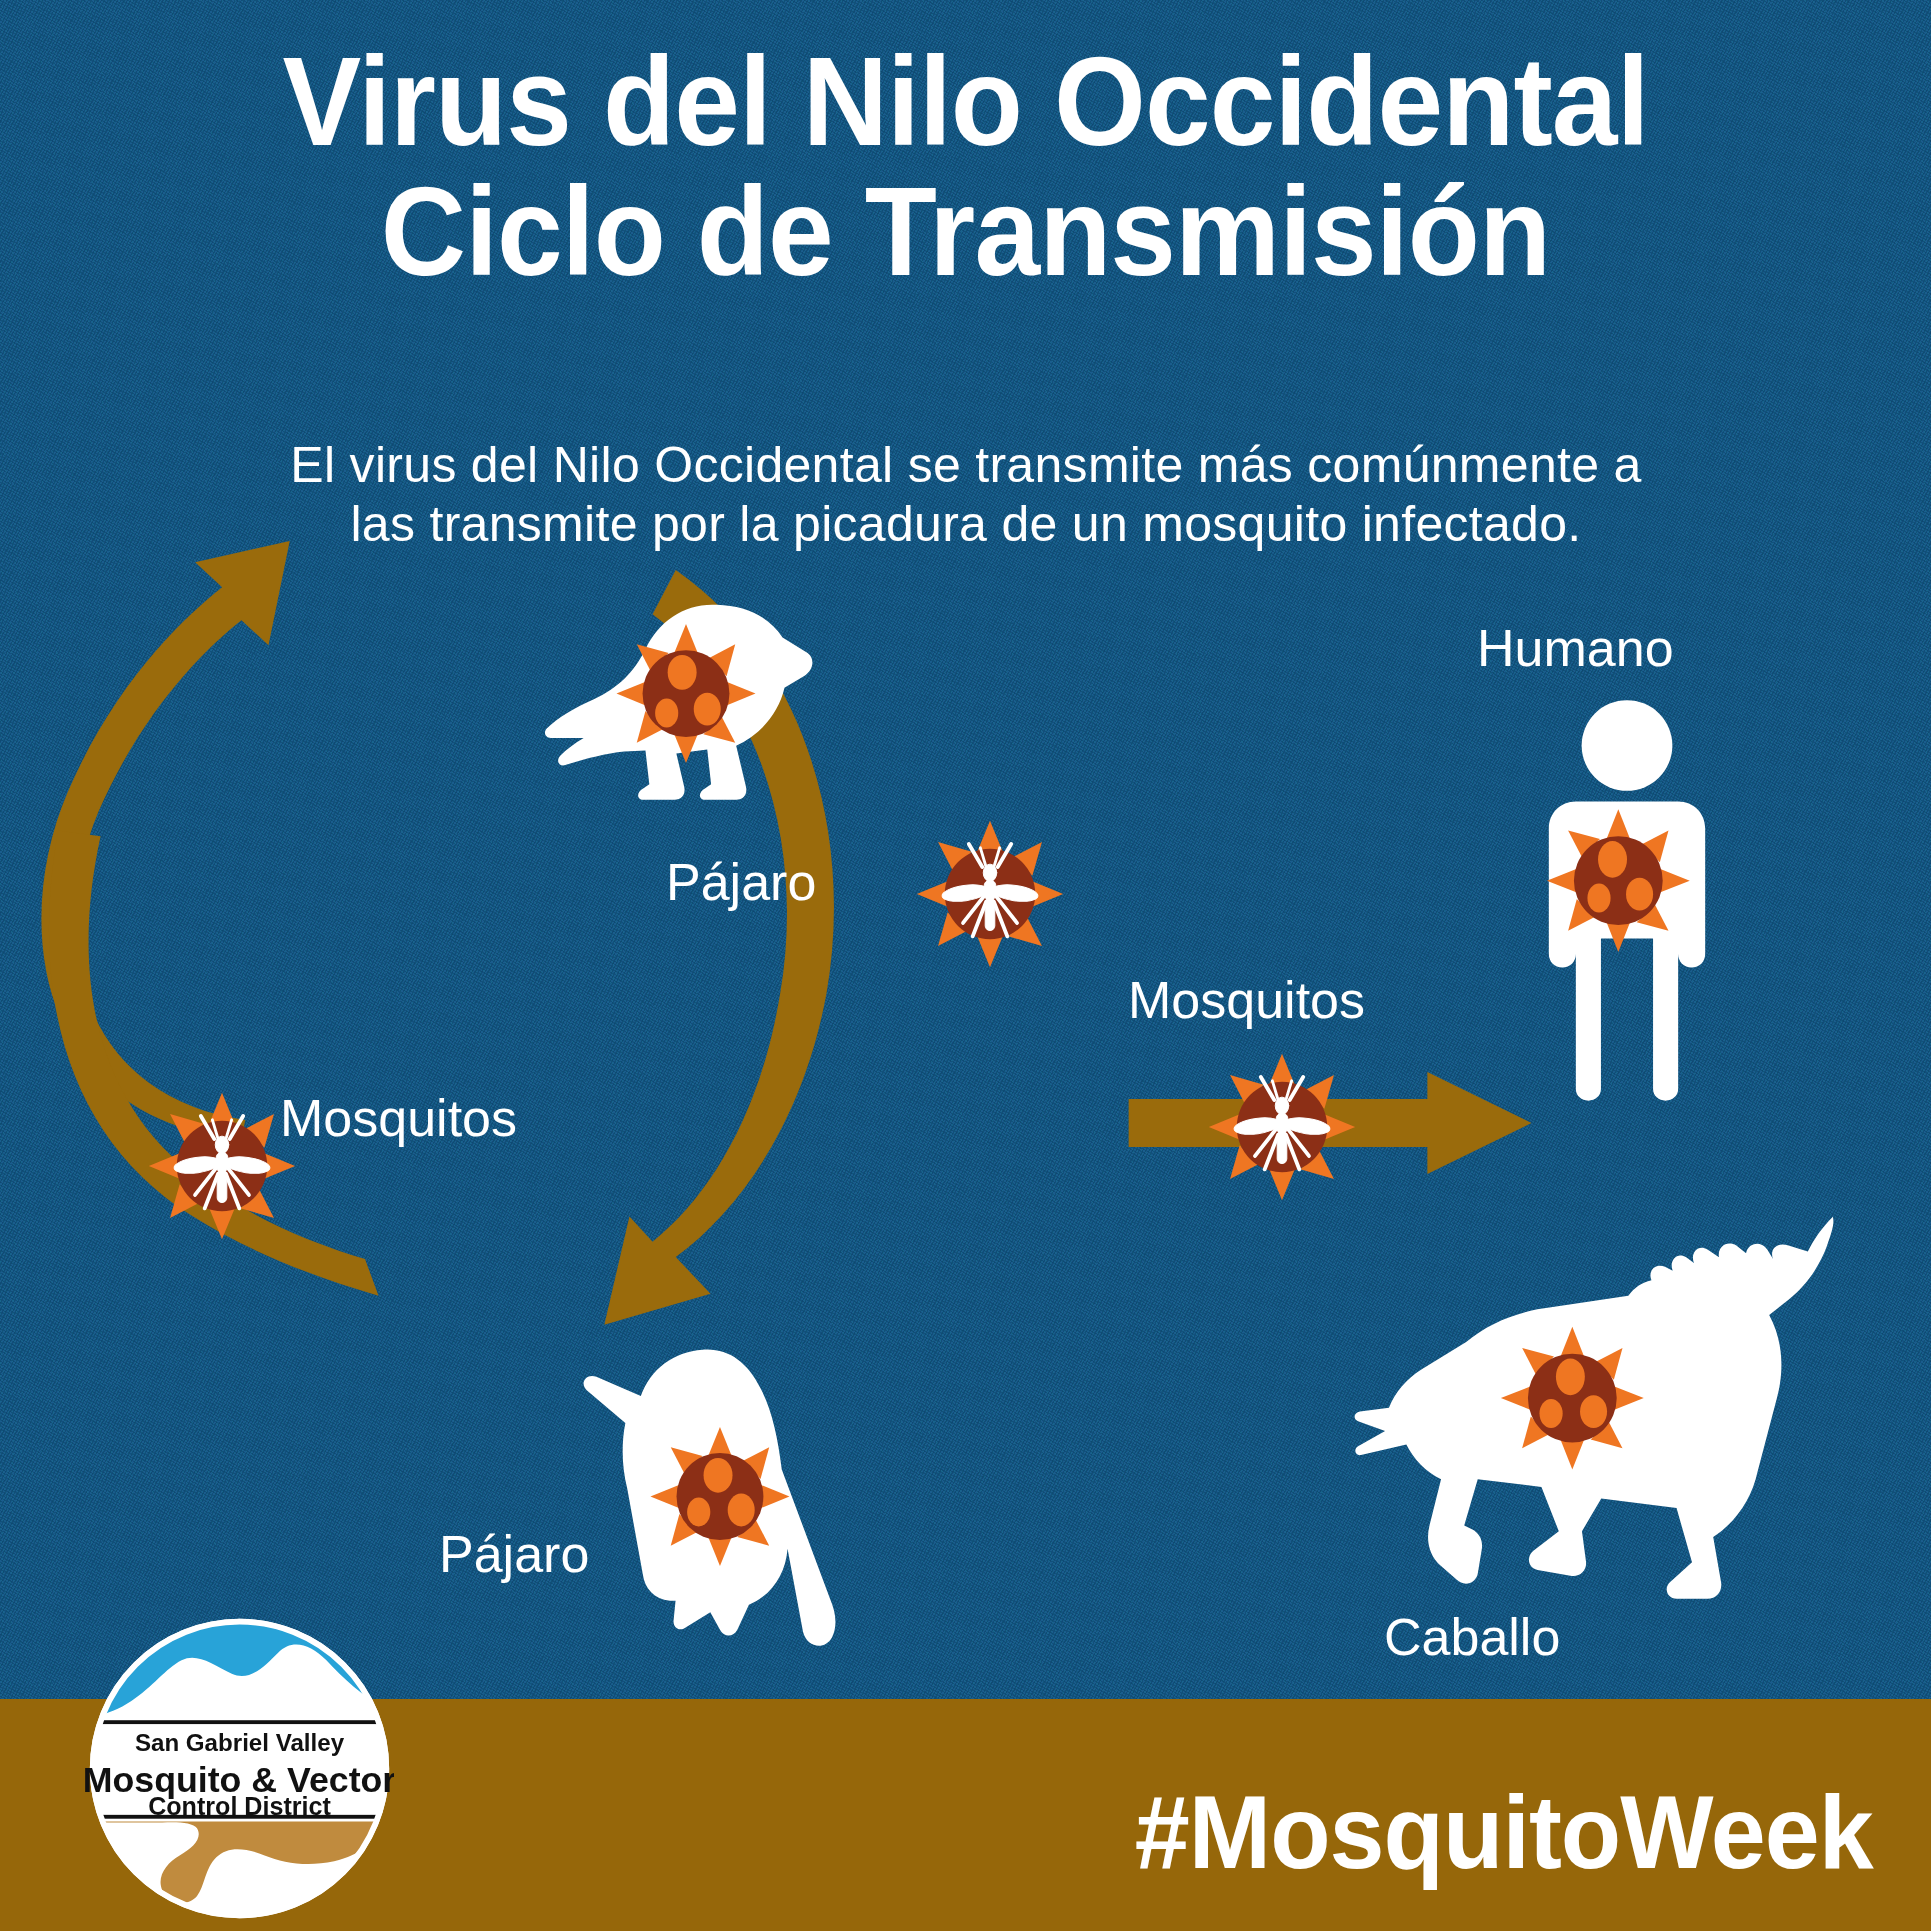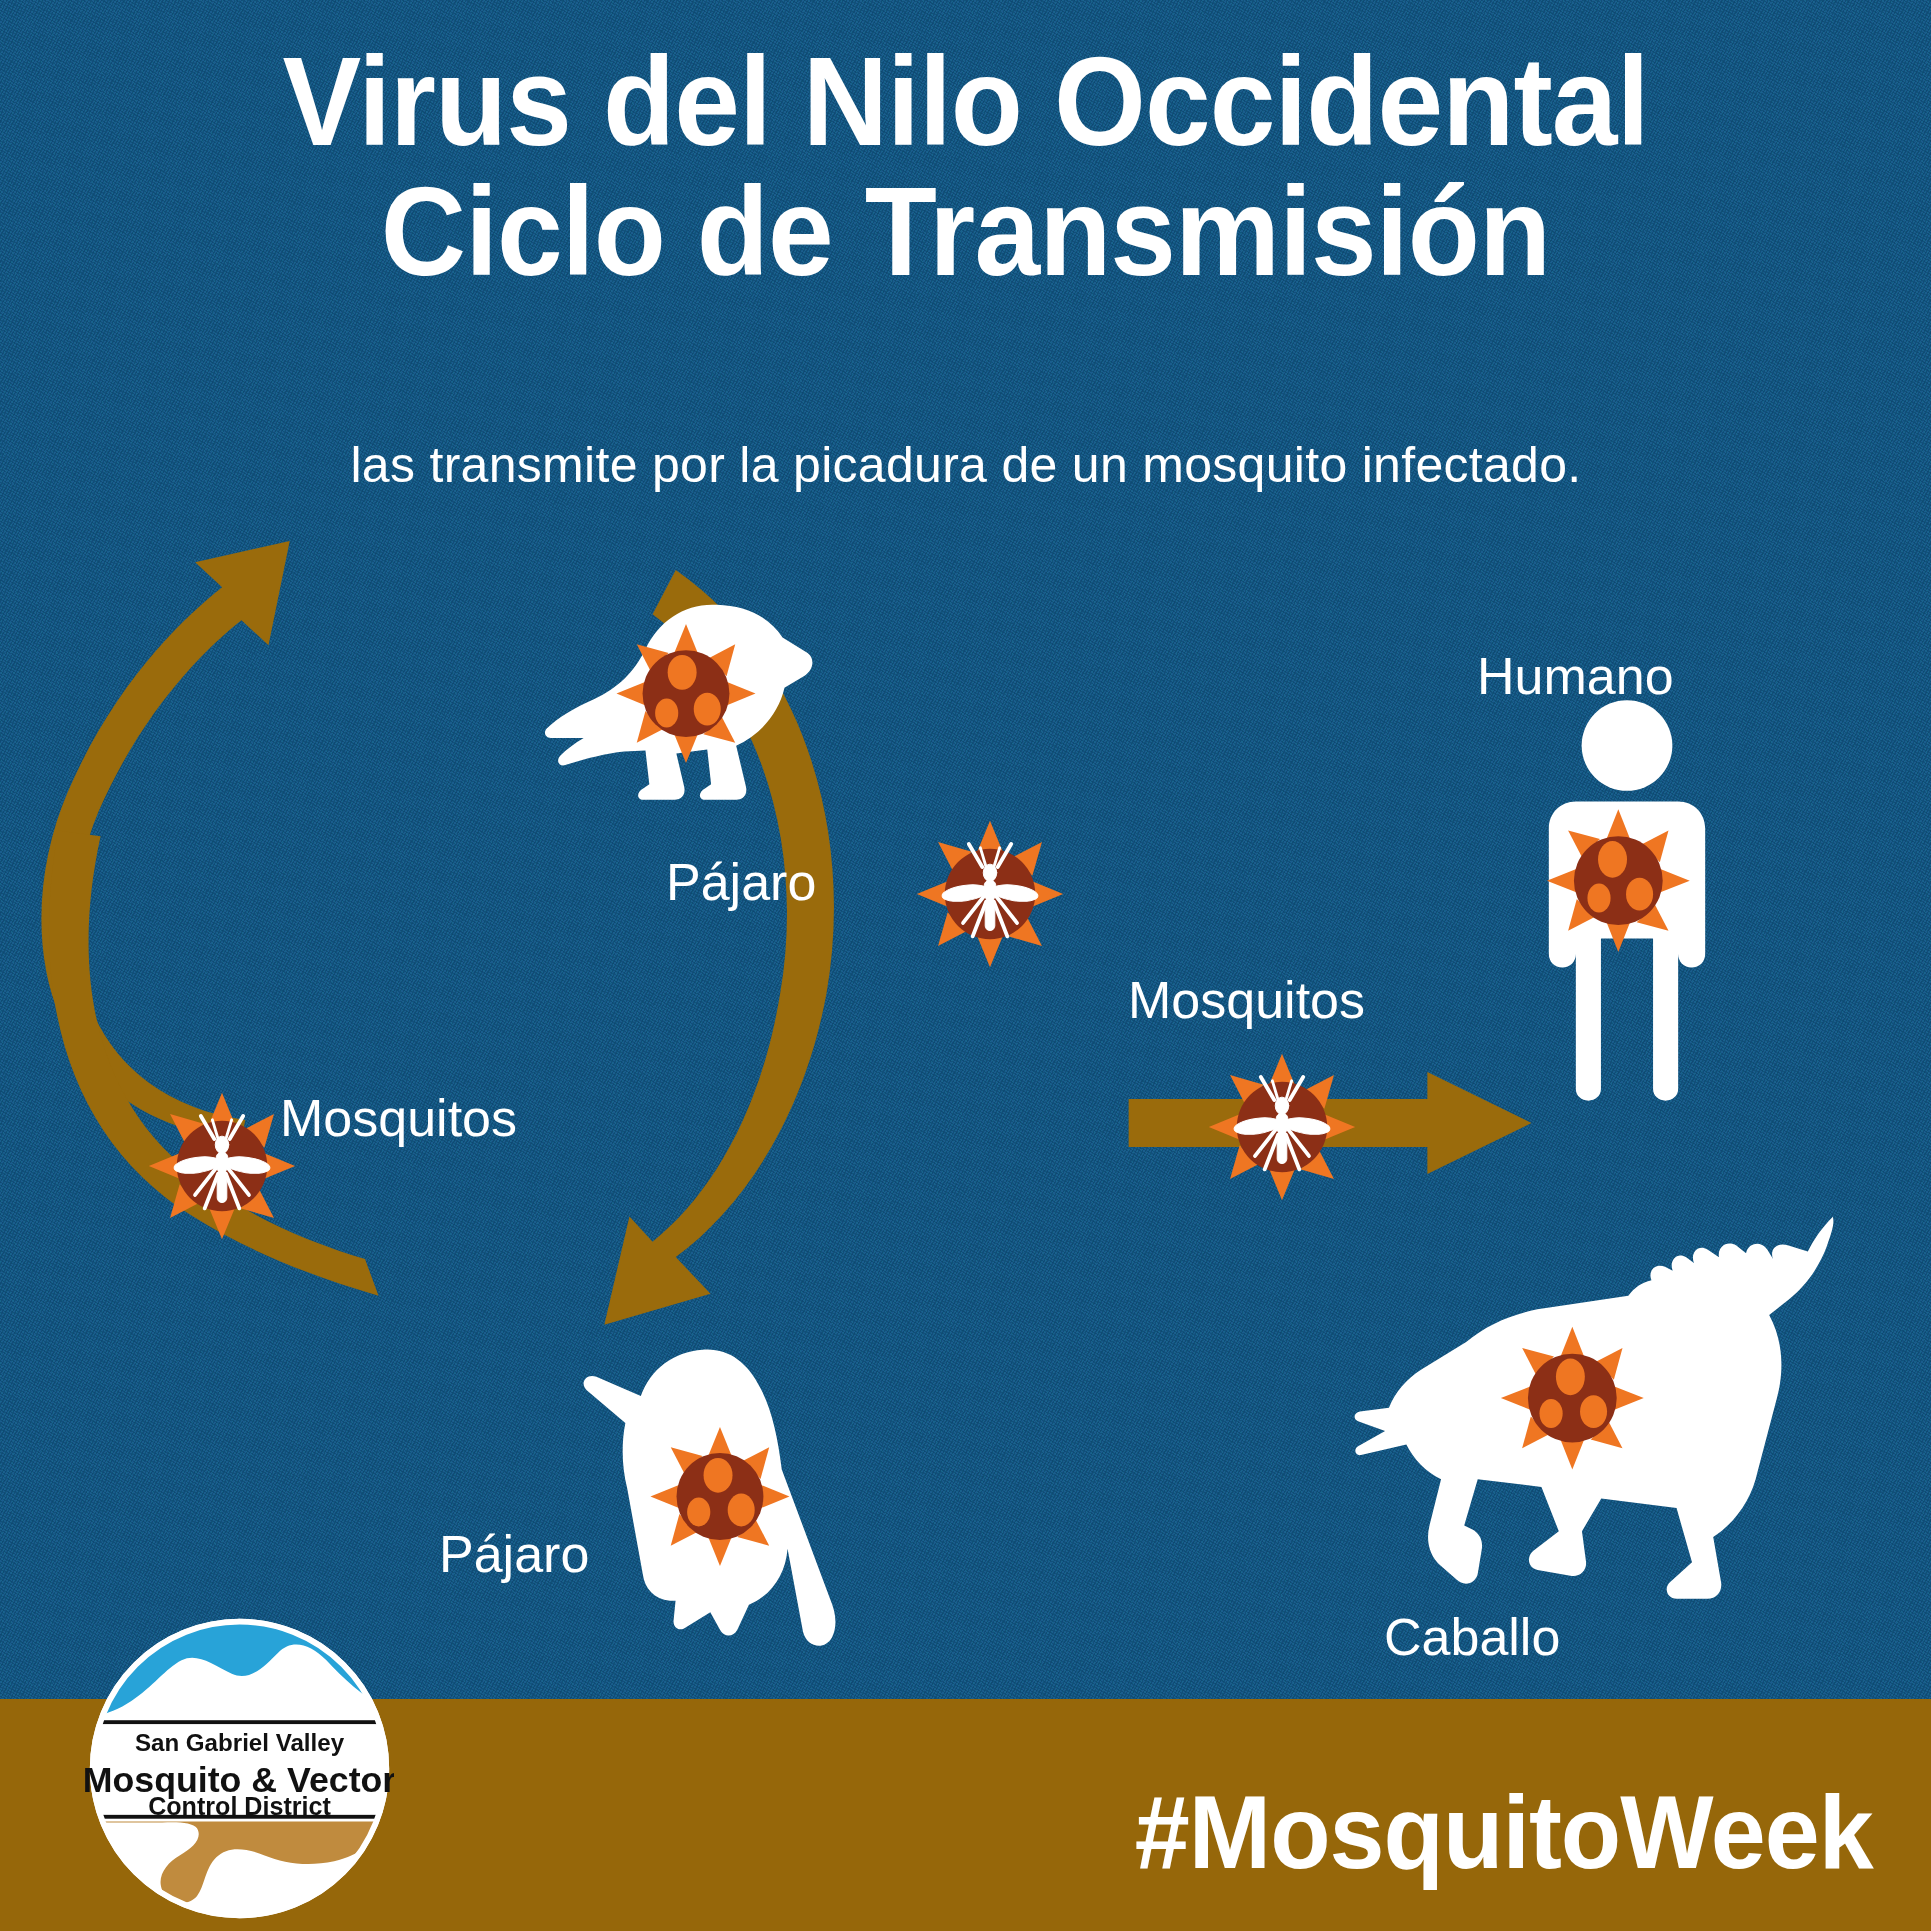--- a/index.html
+++ b/index.html
@@ -109,20 +109,21 @@
 <body>
 
 <div id="poster">
 
   <div id="title-block">
     <div class="title-line">Virus del Nilo Occidental</div>
     <div class="title-line">Ciclo de Transmisión</div>
   </div>
 
   <div id="subtitle-block">
+    <div class="subtitle-line">El virus del Nilo Occidental se transmite más comúnmente a</div>
     <div class="subtitle-line">las transmite por la picadura de un mosquito infectado.</div>
   </div>
 
   <svg class="art" style="left:0; top:541px; width:1255px; height:1023px; z-index:1;" viewBox="0 0 1300 1060" xmlns="http://www.w3.org/2000/svg">
 
     <g>
       <path d="M 420 660
                C 210 640, 180 440, 240 300
                C 290 185, 360 120, 400 88
                L 400 88 L 372 62 L 470 40 L 448 148 L 420 122
@@ -265,21 +266,21 @@
         <path d="M-51,-51 L-18,-42 L-37,-24 Z"></path>
       </g>
       <circle r="45" fill="#8c2f16"></circle>
       <ellipse cx="-2" cy="-22" rx="15" ry="18" fill="#ef7622"></ellipse>
       <ellipse cx="22" cy="14" rx="14" ry="17" fill="#ef7622"></ellipse>
       <ellipse cx="-22" cy="16" rx="12" ry="15" fill="#ef7622"></ellipse>
     </g>
   </svg>
   <div class="node-label" style="left:439px; top:1524px;">Pájaro</div>
 
-  <div class="node-label" style="left:1477px; top:618px;margin-top:28px;">Humano</div>
+  <div class="node-label" style="left:1477px; top:618px;">Humano</div>
   <svg class="art" style="left:1516px; top:695px; width:222px; height:406px;" viewBox="0 0 230 420" xmlns="http://www.w3.org/2000/svg">
     <g fill="#ffffff">
       <circle cx="115" cy="52" r="47"></circle>
       <path d="M62 110 L168 110 C184 110 196 122 196 138 L196 268
                C196 276 190 282 182 282 C174 282 168 276 168 268 L168 186
                L168 408 C168 415 162 420 155 420 C148 420 142 415 142 408
                L142 252 L88 252 L88 408 C88 415 82 420 75 420
                C68 420 62 415 62 408 L62 186 L62 268
                C62 276 56 282 48 282 C40 282 34 276 34 268 L34 138
                C34 122 46 110 62 110 Z"></path>

